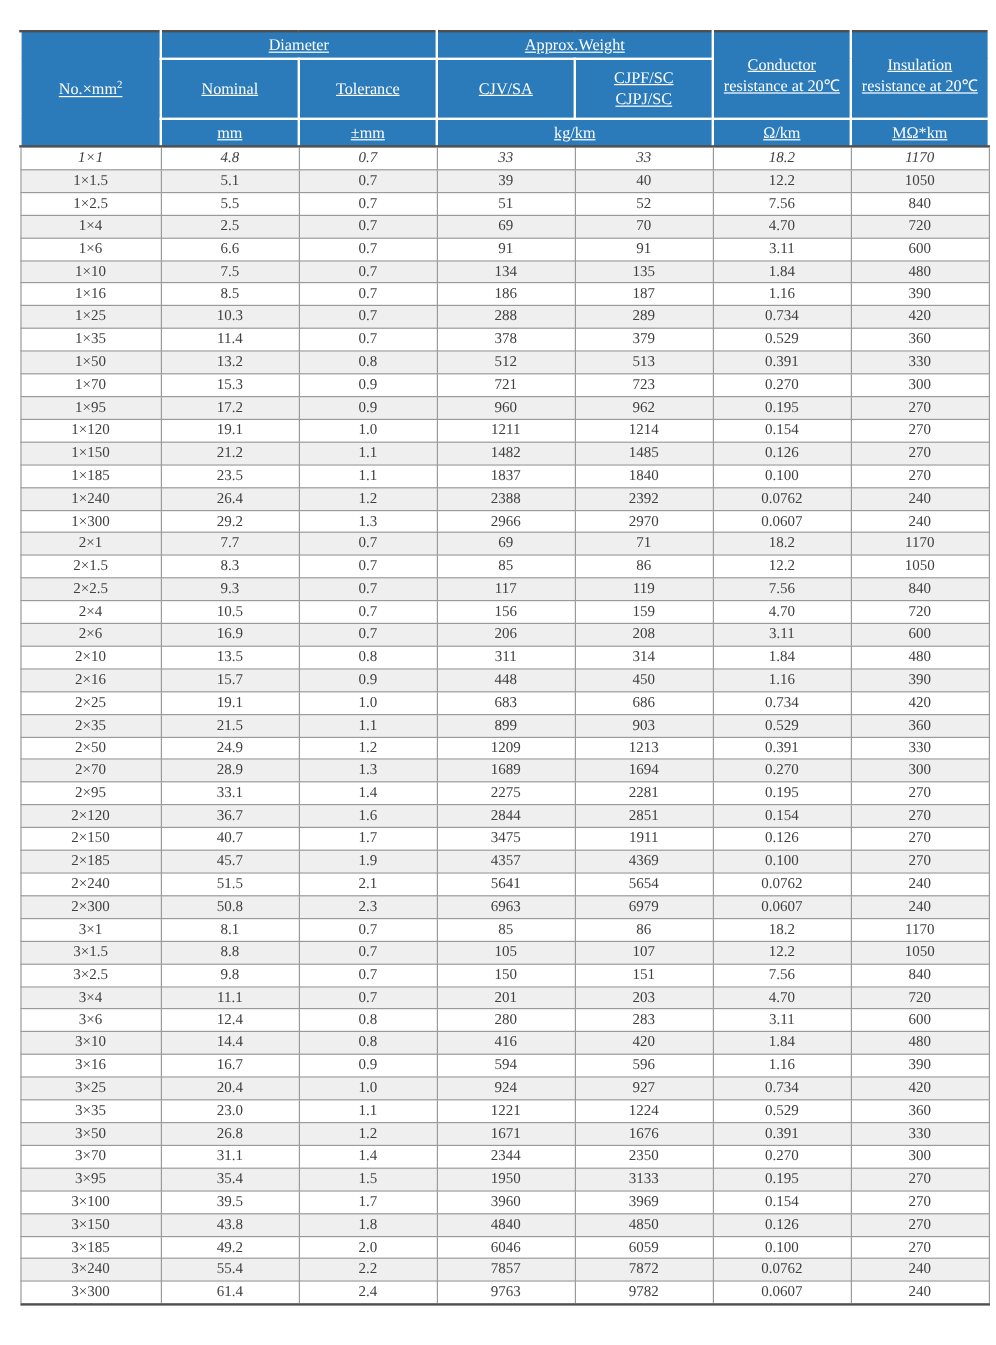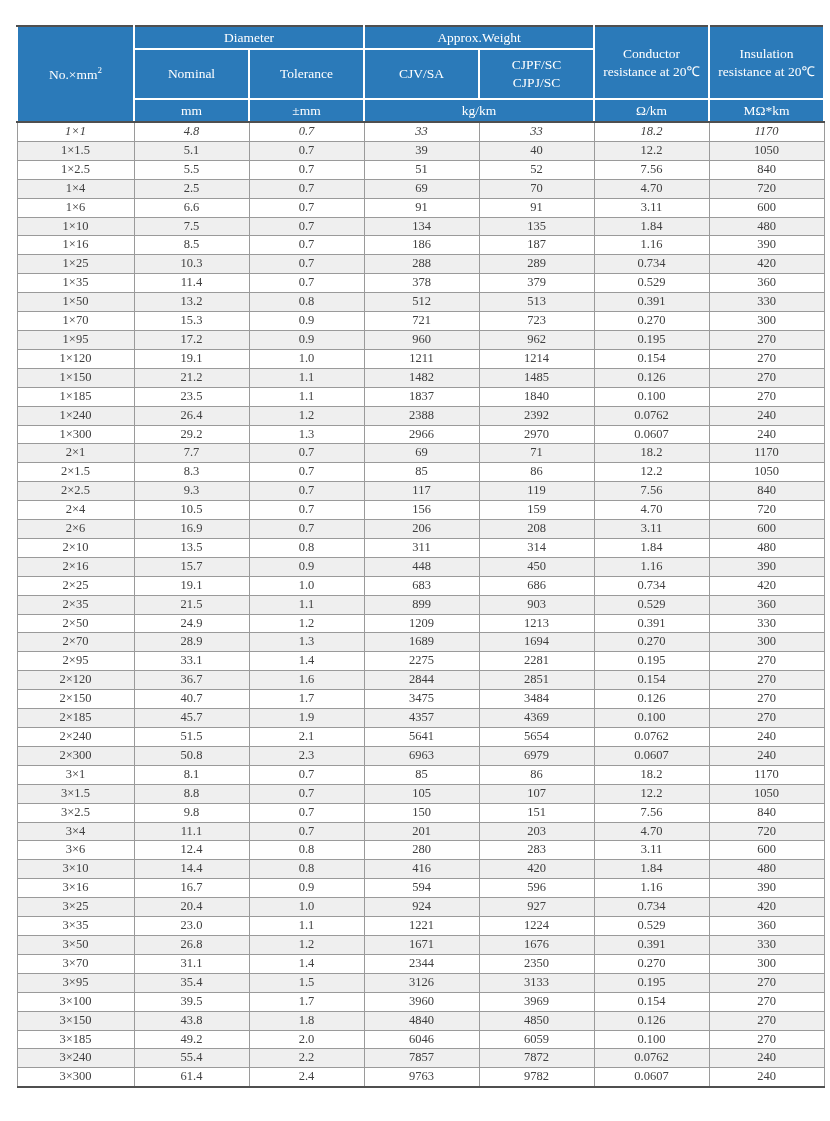--- a/index.html
+++ b/index.html
@@ -26,20 +26,21 @@
   col.cx{width:115px;}
   thead th{
     background:var(--header-bg);
     color:var(--header-text);
     font-weight:normal;
     font-size:13.5px;
     border:2px solid #ffffff;
     padding:0 6px;
     text-align:center;
     vertical-align:middle;
+    text-decoration:underline;
   }
   thead tr.r1 th{height:21px;border-top:2px solid var(--frame);}
   thead tr.r2 th{height:48px;}
   thead tr.r3 th{height:21px;margin-top:28px;}
   thead th.hdr-bottom{border-bottom:2px solid var(--frame);}
   thead th.prewrap{white-space:pre-line;line-height:1.3;}
   .sup{vertical-align:super;font-size:9px;}
   tbody td{
     border:1px solid var(--grid);
     font-size:12.5px;
@@ -361,21 +362,21 @@
           <td>2844</td>
           <td>2851</td>
           <td>0.154</td>
           <td>270</td>
         </tr>
         <tr>
           <td>2×150</td>
           <td>40.7</td>
           <td>1.7</td>
           <td>3475</td>
-          <td>3484</td>
+          <td>1911</td>
           <td>0.126</td>
           <td>270</td>
         </tr>
         <tr>
           <td>2×185</td>
           <td>45.7</td>
           <td>1.9</td>
           <td>4357</td>
           <td>4369</td>
           <td>0.100</td>
@@ -495,21 +496,21 @@
           <td>1.4</td>
           <td>2344</td>
           <td>2350</td>
           <td>0.270</td>
           <td>300</td>
         </tr>
         <tr>
           <td>3×95</td>
           <td>35.4</td>
           <td>1.5</td>
-          <td>3126</td>
+          <td>1950</td>
           <td>3133</td>
           <td>0.195</td>
           <td>270</td>
         </tr>
         <tr>
           <td>3×100</td>
           <td>39.5</td>
           <td>1.7</td>
           <td>3960</td>
           <td>3969</td>

